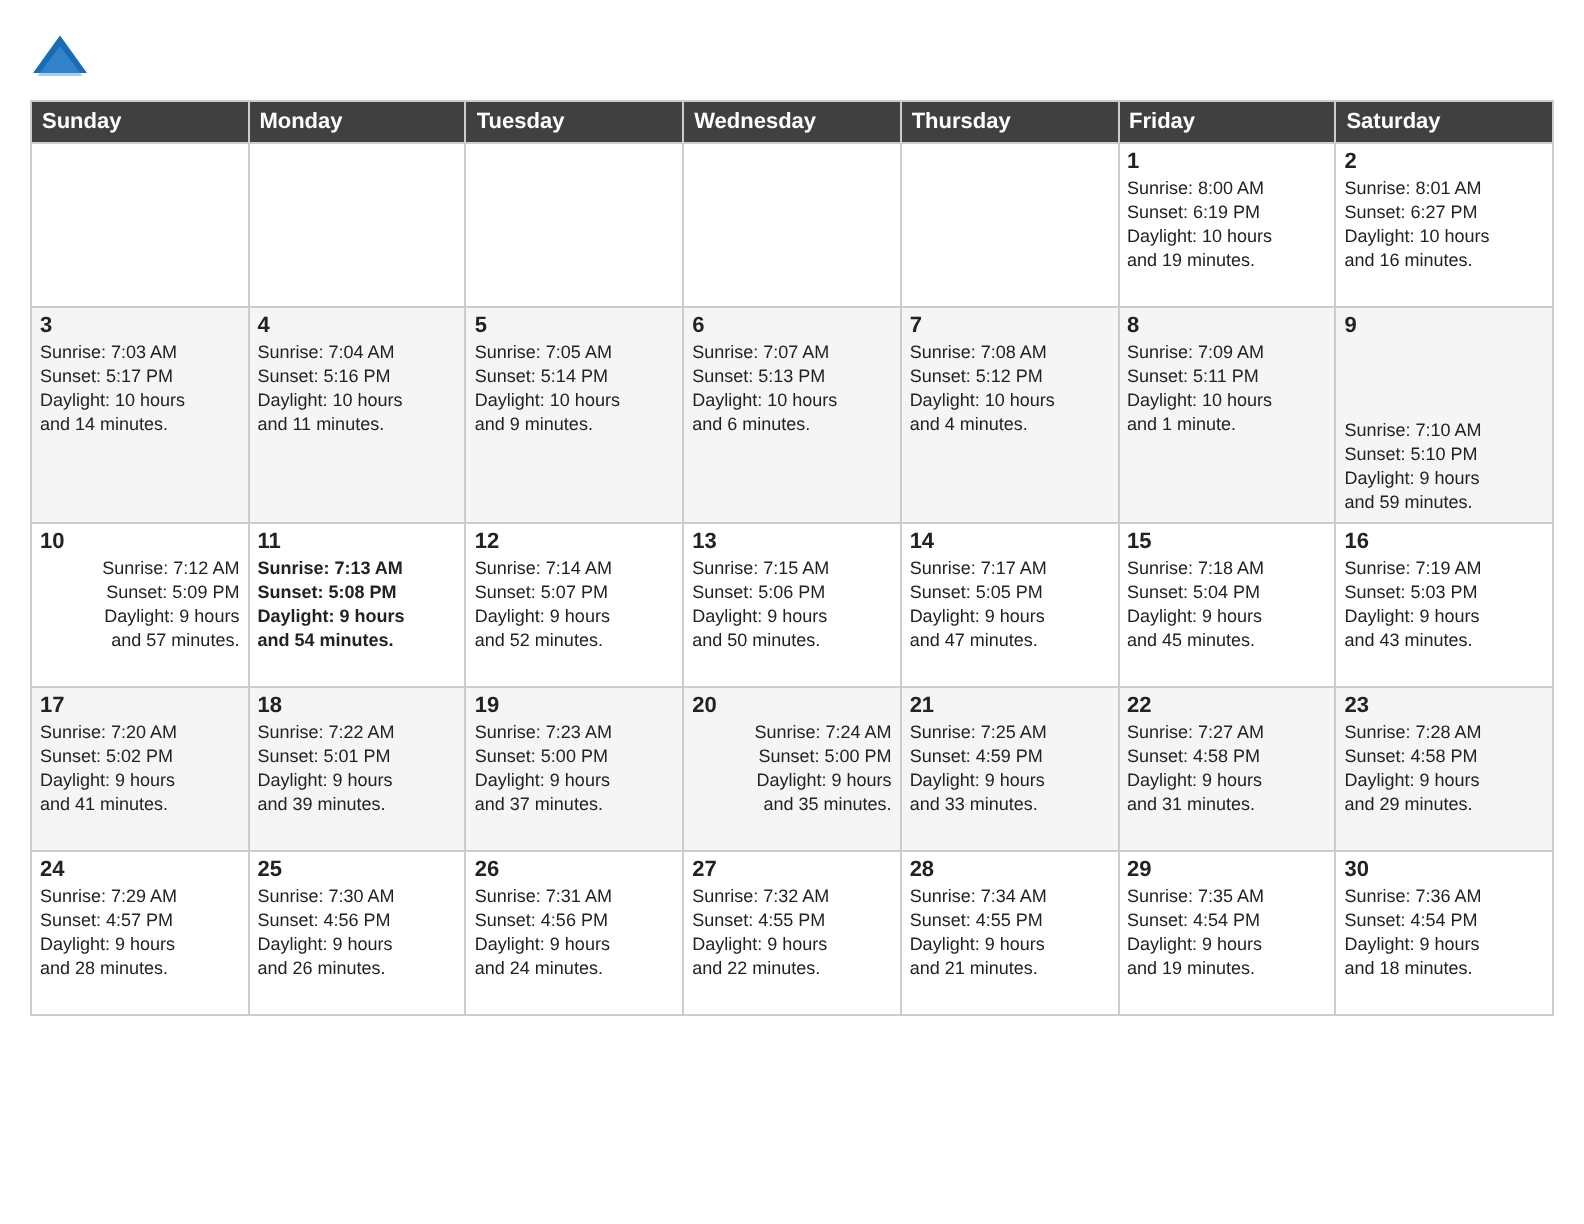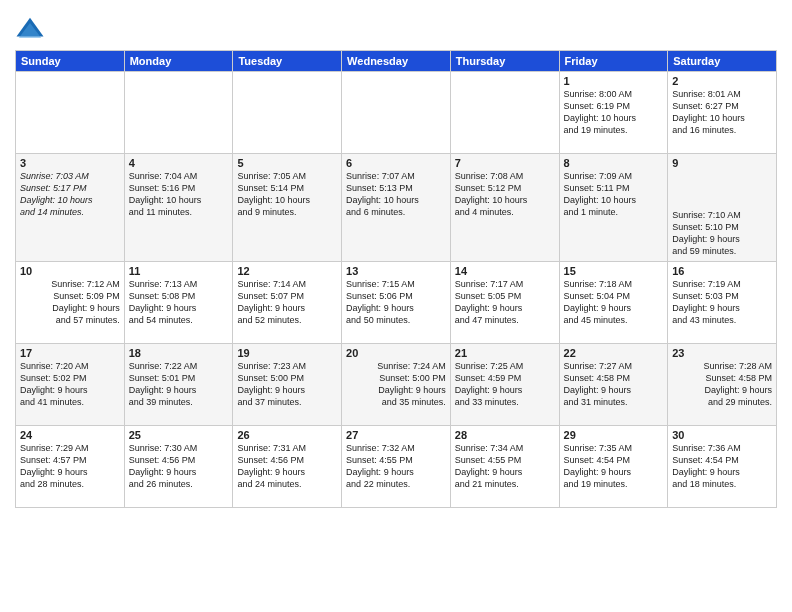--- a/index.html
+++ b/index.html
@@ -58,21 +58,21 @@
     .location {
       font-size: 14px;
       color: #555;
     }
     table {
       width: 100%;
       border-collapse: collapse;
       table-layout: fixed;
     }
     thead tr th {
-      background-color: #1d4ed8;
+      background-color: #404040;
       color: #fff;
       font-size: 11px;
       font-weight: bold;
       padding: 4px 5px;
       text-align: left;
       border: 1px solid #ccc;
     }
     tbody tr td {
       border: 1px solid #ccc;
       vertical-align: top;
@@ -151,21 +151,21 @@
             <span class="day-num">2</span>
             <div class="day-info" style="white-space: pre-line;">Sunrise: 8:01 AM
 Sunset: 6:27 PM
 Daylight: 10 hours
 and 16 minutes.</div>
           </td>
         </tr>
         <tr>
           <td>
             <span class="day-num">3</span>
-            <div class="day-info" style="white-space: pre-line; font-style: italic;">Sunrise: 7:03 AM
+            <div class="day-info" style="white-space: pre-line;">Sunrise: 7:03 AM
 Sunset: 5:17 PM
 Daylight: 10 hours
 and 14 minutes.</div>
           </td>
           <td>
             <span class="day-num">4</span>
             <div class="day-info" style="white-space: pre-line;">Sunrise: 7:04 AM
 Sunset: 5:16 PM
 Daylight: 10 hours
 and 11 minutes.</div>
@@ -209,21 +209,21 @@
         <tr>
           <td>
             <span class="day-num">10</span>
             <div class="day-info" style="white-space: pre-line; text-align: right;">Sunrise: 7:12 AM
 Sunset: 5:09 PM
 Daylight: 9 hours
 and 57 minutes.</div>
           </td>
           <td>
             <span class="day-num">11</span>
-            <div class="day-info" style="white-space: pre-line;">Sunrise: 7:13 AM
+            <div class="day-info" style="white-space: pre-line; font-weight: bold;">Sunrise: 7:13 AM
 Sunset: 5:08 PM
 Daylight: 9 hours
 and 54 minutes.</div>
           </td>
           <td>
             <span class="day-num">12</span>
             <div class="day-info" style="white-space: pre-line;">Sunrise: 7:14 AM
 Sunset: 5:07 PM
 Daylight: 9 hours
 and 52 minutes.</div>
@@ -295,21 +295,21 @@
           </td>
           <td>
             <span class="day-num">22</span>
             <div class="day-info" style="white-space: pre-line;">Sunrise: 7:27 AM
 Sunset: 4:58 PM
 Daylight: 9 hours
 and 31 minutes.</div>
           </td>
           <td>
             <span class="day-num">23</span>
-            <div class="day-info" style="white-space: pre-line; text-align: right;">Sunrise: 7:28 AM
+            <div class="day-info" style="white-space: pre-line;">Sunrise: 7:28 AM
 Sunset: 4:58 PM
 Daylight: 9 hours
 and 29 minutes.</div>
           </td>
         </tr>
         <tr>
           <td>
             <span class="day-num">24</span>
             <div class="day-info" style="white-space: pre-line;">Sunrise: 7:29 AM
 Sunset: 4:57 PM

